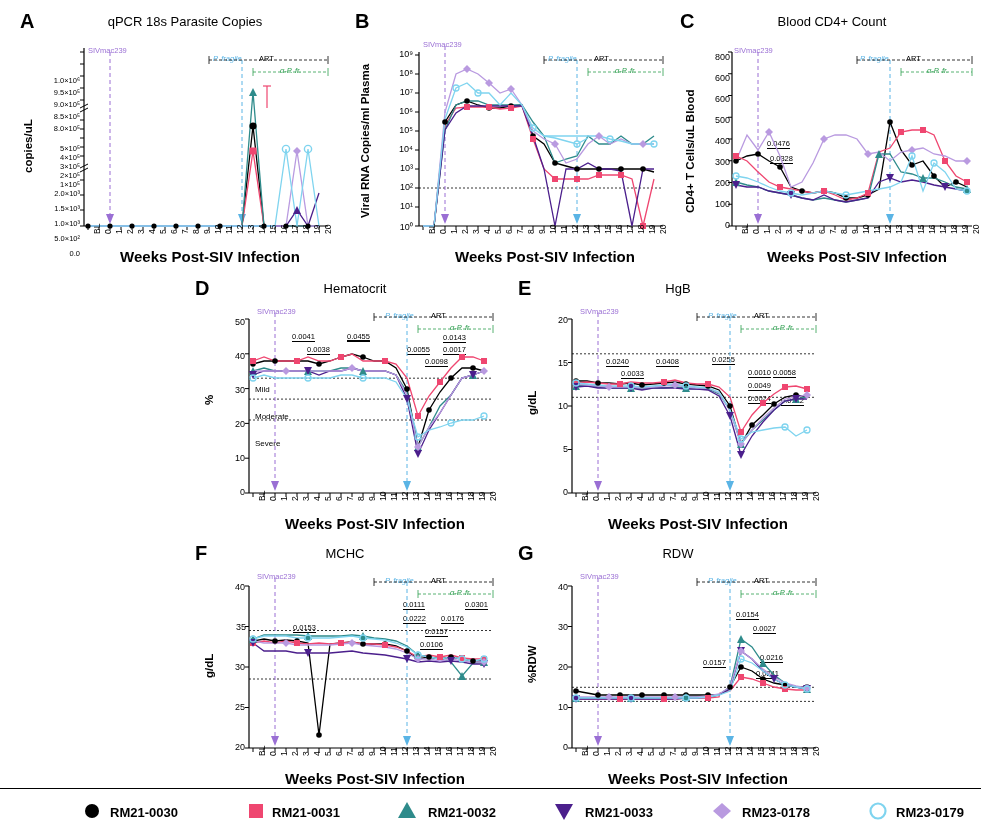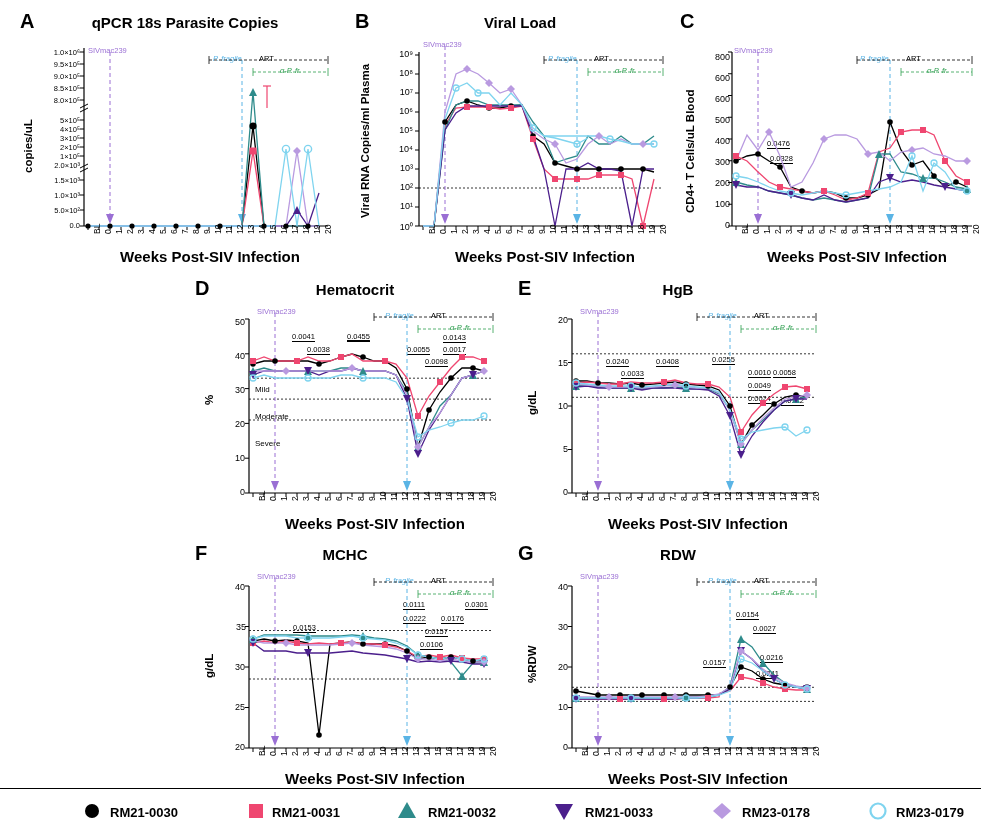--- a/index.html
+++ b/index.html
@@ -1,23 +1,23 @@
 <!DOCTYPE html>
 <html><head>
 <meta charset="utf-8">
 <style>
   html,body{margin:0;padding:0;background:#ffffff;}
   body{width:981px;height:831px;font-family:"Liberation Sans",sans-serif;color:#000;position:relative;overflow:hidden;}
   .panel{position:absolute;}
   .plabel{position:absolute;font-weight:bold;font-size:20px;}
-  .ptitle{position:absolute;font-weight:bold;font-size:15px;text-align:center;white-space:nowrap;}
+  .ptitle{position:absolute;font-weight:normal;font-size:13px;text-align:center;white-space:nowrap;}
   .axis-title{position:absolute;font-weight:bold;font-size:15px;text-align:center;white-space:nowrap;}
   .ylab{position:absolute;font-weight:bold;font-size:11.5px;white-space:nowrap;transform-origin:0 0;transform:rotate(-90deg);}
   .ytick{position:absolute;font-size:9px;text-align:right;white-space:nowrap;}
-  .ytick-s{position:absolute;font-size:7.5px;text-align:right;white-space:nowrap;}
+  .ytick-s{position:absolute;font-size:7.5px;text-align:right;white-space:nowrap;margin-top:28px;}
   .xtick{position:absolute;font-size:8.5px;white-space:nowrap;transform-origin:0 0;transform:rotate(-90deg);}
   .svgwrap{position:absolute;top:0;left:0;}
   .annu{position:absolute;font-size:7.5px;white-space:nowrap;border-bottom:1px solid #000;}
   .sivlab{position:absolute;font-size:7.5px;color:#9a6fd4;white-space:nowrap;}
   .pflab{position:absolute;font-size:7.5px;color:#5ab4e5;font-style:italic;white-space:nowrap;}
   .artlab{position:absolute;font-size:7.5px;color:#000;white-space:nowrap;}
   .apflab{position:absolute;font-size:7.5px;color:#2e9e4f;font-style:italic;white-space:nowrap;}
   .sevlab{position:absolute;font-size:8px;white-space:nowrap;}
   .legend{position:absolute;left:0;top:788px;width:981px;height:43px;border-top:1px solid #000;}
   .legitem{position:absolute;font-size:13px;font-weight:bold;white-space:nowrap;top:16px;}
@@ -168,21 +168,20 @@
   <div class="xtick" style="left:280px;top:226px;">17</div>
   <div class="xtick" style="left:291px;top:226px;">18</div>
   <div class="xtick" style="left:302px;top:226px;">19</div>
   <div class="xtick" style="left:313px;top:226px;">20</div>
 
   <div class="axis-title" style="left:110px;top:240px;width:180px;">Weeks Post-SIV Infection</div>
 </div>
 
 <div class="panel" style="left:345px;top:8px;width:330px;height:250px;">
   <div class="plabel" style="left:10px;top:2px;">B</div>
-  <div class="ptitle" style="left:60px;top:6px;width:230px;">Viral Load</div>
   <div class="ylab" style="left:14px;top:210px;">Viral RNA Copies/ml Plasma</div>
 
   <div class="ytick" style="left:24px;top:212px;width:44px;">10⁰</div>
   <div class="ytick" style="left:24px;top:193px;width:44px;">10¹</div>
   <div class="ytick" style="left:24px;top:174px;width:44px;">10²</div>
   <div class="ytick" style="left:24px;top:155px;width:44px;">10³</div>
   <div class="ytick" style="left:24px;top:136px;width:44px;">10⁴</div>
   <div class="ytick" style="left:24px;top:117px;width:44px;">10⁵</div>
   <div class="ytick" style="left:24px;top:98px;width:44px;">10⁶</div>
   <div class="ytick" style="left:24px;top:79px;width:44px;">10⁷</div>
@@ -315,20 +314,21 @@
   <div class="xtick" style="left:280px;top:226px;">17</div>
   <div class="xtick" style="left:291px;top:226px;">18</div>
   <div class="xtick" style="left:302px;top:226px;">19</div>
   <div class="xtick" style="left:313px;top:226px;">20</div>
 
   <div class="axis-title" style="left:110px;top:240px;width:180px;">Weeks Post-SIV Infection</div>
 </div>
 
 <div class="panel" style="left:672px;top:8px;width:310px;height:250px;">
   <div class="plabel" style="left:8px;top:2px;">C</div>
+  <div class="ptitle" style="left:45px;top:6px;width:230px;">Blood CD4+ Count</div>
   <div class="ylab" style="left:12px;top:205px;">CD4+ T Cells/uL Blood</div>
 
   <div class="ytick" style="left:22px;top:212px;width:36px;">0</div>
   <div class="ytick" style="left:22px;top:191px;width:36px;">100</div>
   <div class="ytick" style="left:22px;top:170px;width:36px;">200</div>
   <div class="ytick" style="left:22px;top:149px;width:36px;">300</div>
   <div class="ytick" style="left:22px;top:128px;width:36px;">400</div>
   <div class="ytick" style="left:22px;top:107px;width:36px;">500</div>
   <div class="ytick" style="left:22px;top:86px;width:36px;">600</div>
   <div class="ytick" style="left:22px;top:65px;width:36px;">600</div>

